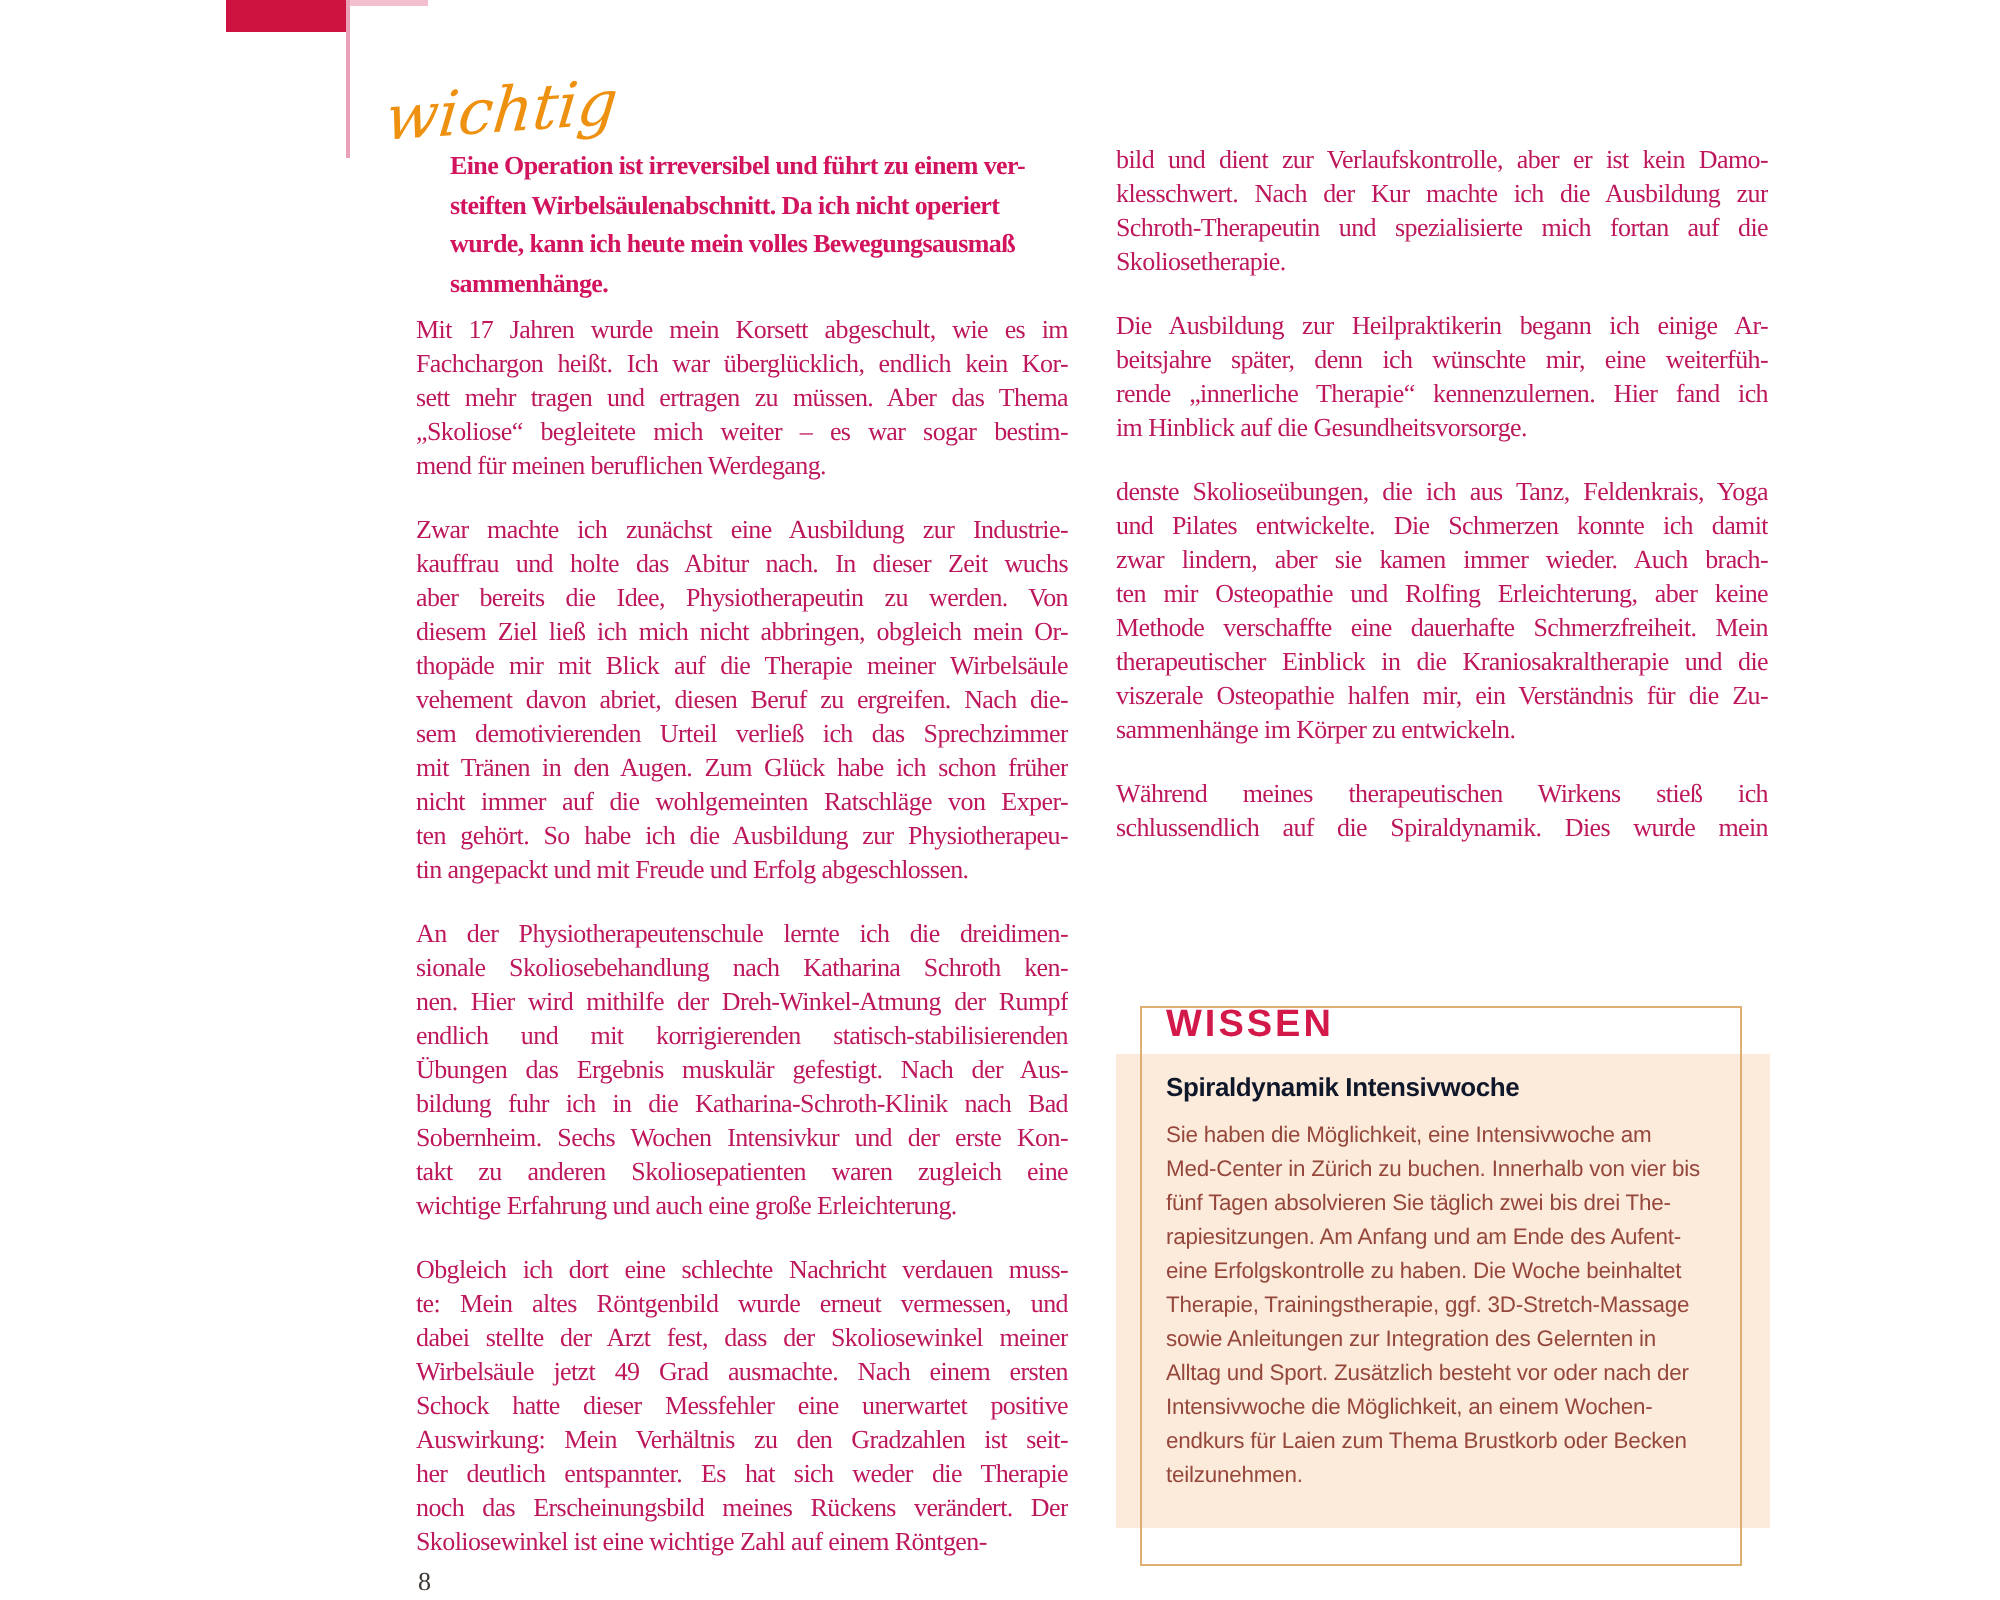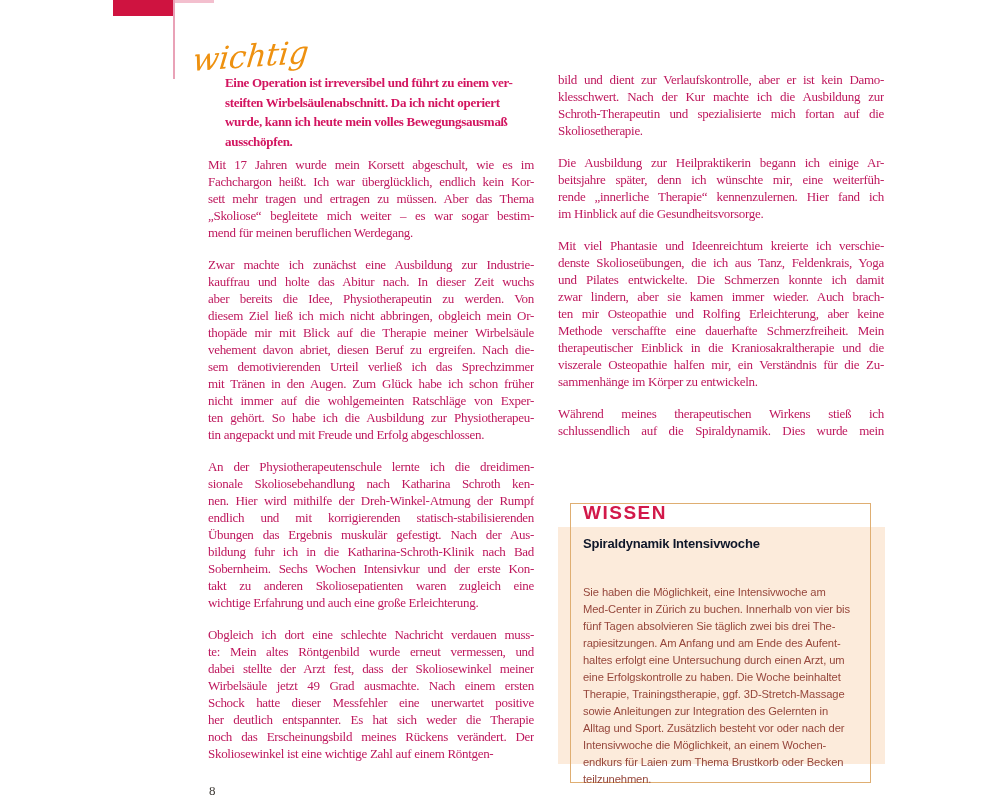--- a/index.html
+++ b/index.html
@@ -30,21 +30,21 @@
   .tline{text-align:justify;text-align-last:justify;white-space:normal;}
   .tline-last{text-align-last:left;}
 
   
   .wissen-peach{position:absolute;left:558px;top:527px;width:327px;height:237px;background:#fcebdb;}
   .wissen-frame{position:absolute;left:570px;top:503px;width:299px;height:278px;border:1px solid #dfae72;}
   .wissen-title{position:absolute;left:583px;top:502px;font-family:"Liberation Sans",sans-serif;
                 font-size:19px;font-weight:bold;letter-spacing:1.5px;color:#d2194a;}
   .wissen-heading{position:absolute;left:583px;top:536px;font-family:"Liberation Sans",sans-serif;
                   font-size:13px;font-weight:bold;color:#0f172a;letter-spacing:-0.2px;}
-  .wissen-body{position:absolute;left:583px;top:584px;width:280px;
+  .wissen-body{position:absolute;left:583px;top:560px;width:280px;
                font-family:"Liberation Sans",sans-serif;font-size:11.2px;line-height:17px;
                color:#96473c;letter-spacing:-0.1px;}
   .wissen-body .tline{text-align:left;text-align-last:left;}
 
   
   .page-num{position:absolute;left:209px;top:783px;font-size:13px;color:#3d3833;}
 </style>
 </head>
 <body>
 
@@ -53,21 +53,21 @@
   <div class="deco-bar"></div>
   <div class="deco-strip"></div>
   <div class="deco-vline"></div>
 
   <div class="wichtig">wichtig</div>
 
   <div class="intro">
       <div class="tline">Eine Operation ist irreversibel und führt zu einem ver-</div>
       <div class="tline">steiften Wirbelsäulenabschnitt. Da ich nicht operiert</div>
       <div class="tline">wurde, kann ich heute mein volles Bewegungsausmaß</div>
-      <div class="tline tline-last">ausschöpfen.</div>
+      <div class="tline tline-last">sammenhänge.</div>
     </div>
 
   <div class="col col-left">
       <div class="para">
         <div class="tline">Mit 17 Jahren wurde mein Korsett abgeschult, wie es im</div>
         <div class="tline">Fachchargon heißt. Ich war überglücklich, endlich kein Kor-</div>
         <div class="tline">sett mehr tragen und ertragen zu müssen. Aber das Thema</div>
         <div class="tline">„Skoliose“ begleitete mich weiter – es war sogar bestim-</div>
         <div class="tline tline-last">mend für meinen beruflichen Werdegang.</div>
       </div>
@@ -94,41 +94,41 @@
         <div class="tline">Sobernheim. Sechs Wochen Intensivkur und der erste Kon-</div>
         <div class="tline">takt zu anderen Skoliosepatienten waren zugleich eine</div>
         <div class="tline tline-last">wichtige Erfahrung und auch eine große Erleichterung.</div>
       </div>
       <div class="para">
         <div class="tline">Obgleich ich dort eine schlechte Nachricht verdauen muss-</div>
         <div class="tline">te: Mein altes Röntgenbild wurde erneut vermessen, und</div>
         <div class="tline">dabei stellte der Arzt fest, dass der Skoliosewinkel meiner</div>
         <div class="tline">Wirbelsäule jetzt 49 Grad ausmachte. Nach einem ersten</div>
         <div class="tline">Schock hatte dieser Messfehler eine unerwartet positive</div>
+        <div class="tline">Auswirkung: Mein Verhältnis zu den Gradzahlen ist seit-</div>
         <div class="tline">her deutlich entspannter. Es hat sich weder die Therapie</div>
         <div class="tline">noch das Erscheinungsbild meines Rückens verändert. Der</div>
         <div class="tline tline-last">Skoliosewinkel ist eine wichtige Zahl auf einem Röntgen-</div>
       </div>
     </div>
 
   <div class="col col-right">
       <div class="para">
         <div class="tline">bild und dient zur Verlaufskontrolle, aber er ist kein Damo-</div>
         <div class="tline">klesschwert. Nach der Kur machte ich die Ausbildung zur</div>
         <div class="tline">Schroth-Therapeutin und spezialisierte mich fortan auf die</div>
         <div class="tline tline-last">Skoliosetherapie.</div>
       </div>
       <div class="para">
         <div class="tline">Die Ausbildung zur Heilpraktikerin begann ich einige Ar-</div>
         <div class="tline">beitsjahre später, denn ich wünschte mir, eine weiterfüh-</div>
         <div class="tline">rende „innerliche Therapie“ kennenzulernen. Hier fand ich</div>
         <div class="tline tline-last">im Hinblick auf die Gesundheitsvorsorge.</div>
       </div>
       <div class="para">
-        <div class="tline">Mit viel Phantasie und Ideenreichtum kreierte ich verschie-</div>
         <div class="tline">denste Skolioseübungen, die ich aus Tanz, Feldenkrais, Yoga</div>
         <div class="tline">und Pilates entwickelte. Die Schmerzen konnte ich damit</div>
         <div class="tline">zwar lindern, aber sie kamen immer wieder. Auch brach-</div>
         <div class="tline">ten mir Osteopathie und Rolfing Erleichterung, aber keine</div>
         <div class="tline">Methode verschaffte eine dauerhafte Schmerzfreiheit. Mein</div>
         <div class="tline">therapeutischer Einblick in die Kraniosakraltherapie und die</div>
         <div class="tline">viszerale Osteopathie halfen mir, ein Verständnis für die Zu-</div>
         <div class="tline tline-last">sammenhänge im Körper zu entwickeln.</div>
       </div>
       <div class="para">
@@ -139,21 +139,20 @@
 
   <div class="wissen-peach"></div>
   <div class="wissen-frame"></div>
   <div class="wissen-title">WISSEN</div>
   <div class="wissen-heading">Spiraldynamik Intensivwoche</div>
   <div class="wissen-body">
       <div class="tline">Sie haben die Möglichkeit, eine Intensivwoche am</div>
       <div class="tline">Med-Center in Zürich zu buchen. Innerhalb von vier bis</div>
       <div class="tline">fünf Tagen absolvieren Sie täglich zwei bis drei The-</div>
       <div class="tline">rapiesitzungen. Am Anfang und am Ende des Aufent-</div>
-      <div class="tline">haltes erfolgt eine Untersuchung durch einen Arzt, um</div>
       <div class="tline">eine Erfolgskontrolle zu haben. Die Woche beinhaltet</div>
       <div class="tline">Therapie, Trainingstherapie, ggf. 3D-Stretch-Massage</div>
       <div class="tline">sowie Anleitungen zur Integration des Gelernten in</div>
       <div class="tline">Alltag und Sport. Zusätzlich besteht vor oder nach der</div>
       <div class="tline">Intensivwoche die Möglichkeit, an einem Wochen-</div>
       <div class="tline">endkurs für Laien zum Thema Brustkorb oder Becken</div>
       <div class="tline tline-last">teilzunehmen.</div>
     </div>
 
   <div class="page-num">8</div>

